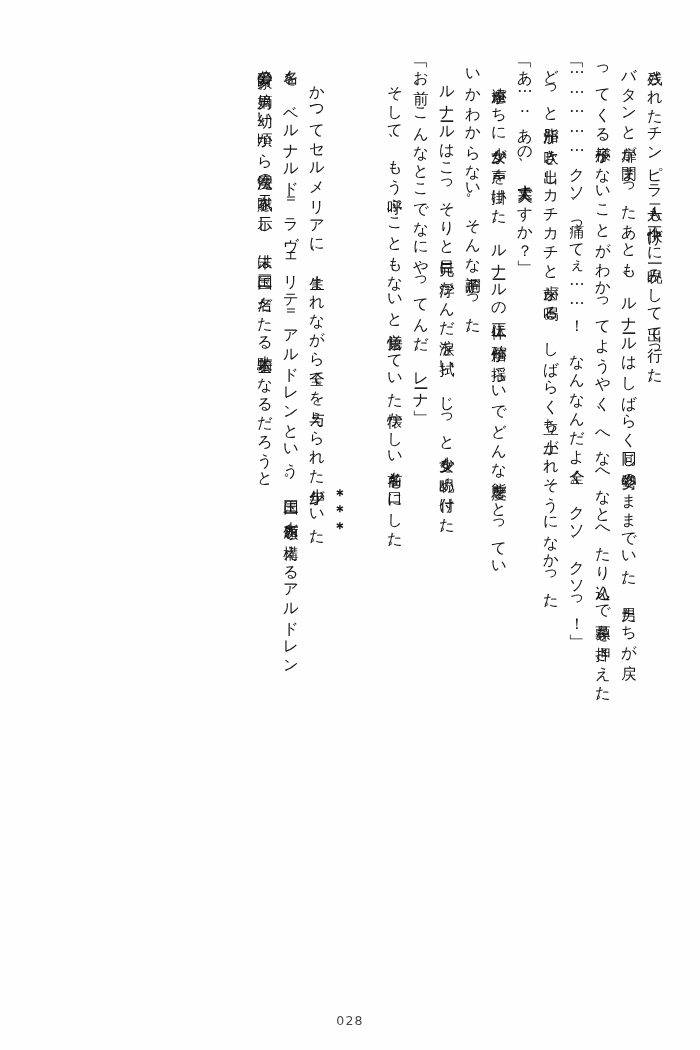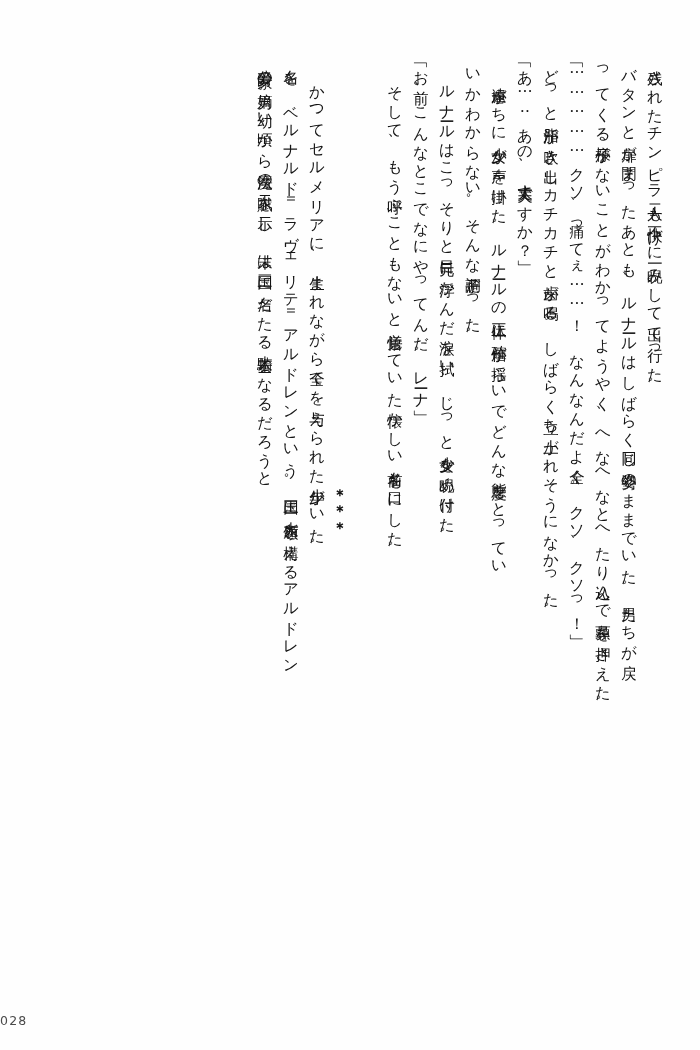--- a/index.html
+++ b/index.html
@@ -62,20 +62,21 @@
     box-sizing: border-box;
     color: #141414;
     font-family: "DejaVu Sans", sans-serif;
     font-weight: 700;
   }
   .page-number {
     position: absolute;
     bottom: 22px;
     left: 0;
     width: 100%;
+    text-align: center;
     font-size: 12.5px;
     letter-spacing: 1.2px;
     color: #4a4a4a;
     font-family: "DejaVu Sans", sans-serif;
   }
 </style>
 </head>
 <body>
 
 <div class="page">

